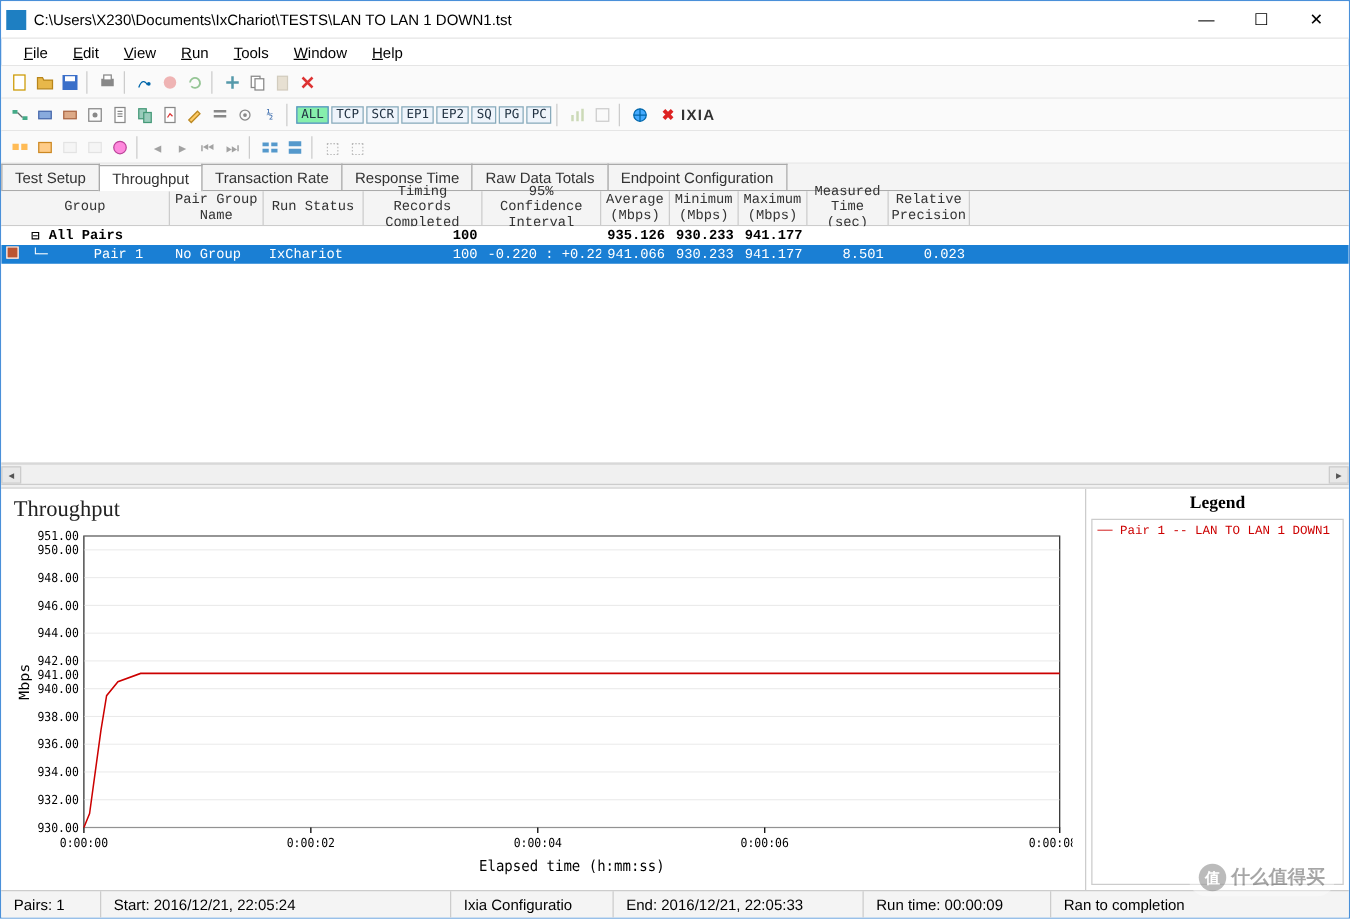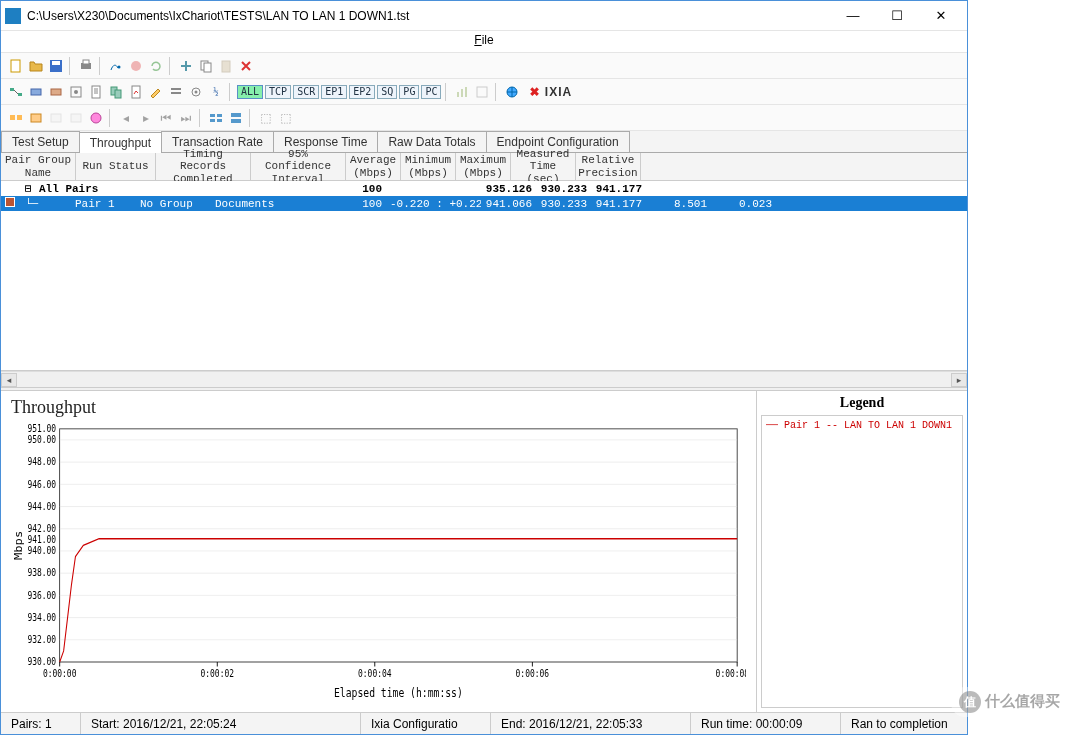--- a/index.html
+++ b/index.html
@@ -1,23 +1,23 @@
 <!DOCTYPE html>
 <html><head>
 <meta charset="utf-8">
 <style>
 * { box-sizing: border-box; margin: 0; padding: 0; }
 body { font-family: "Segoe UI", Tahoma, sans-serif; font-size: 12px; background: #fff; width: 1080px; height: 735px; overflow: hidden; position: relative; }
-.window { width: 968px; height: 735px; border: 1px solid #4a90d9; display: flex; flex-direction: column; background: #fff; }
+.window { width: 1080px; height: 735px; border: 1px solid #4a90d9; display: flex; flex-direction: column; background: #fff; }
 .titlebar { height: 30px; background: #fff; display: flex; align-items: center; padding: 0 4px; border-bottom: 1px solid #e5e5e5; }
 .titlebar-icon { width: 16px; height: 16px; background: #1e7fc2; display: inline-block; margin-right: 6px; }
 .titlebar-text { flex: 1; color: #000; font-size: 12px; }
 .win-controls { display: flex; }
 .win-btn { width: 44px; height: 28px; display: flex; align-items: center; justify-content: center; font-size: 13px; cursor: default; }
-.menubar { height: 22px; display: flex; align-items: center; padding: 0 8px; gap: 0; border-bottom: 1px solid #e5e5e5; flex-direction: column; }
+.menubar { height: 22px; display: flex; align-items: center; padding: 0 8px; gap: 0; border-bottom: 1px solid #e5e5e5; }
 .menu-item { padding: 2px 10px; cursor: default; }
 .menu-item u { text-decoration: underline; }
 .toolbar { height: 26px; display: flex; align-items: center; padding: 2px 6px; gap: 2px; border-bottom: 1px solid #e5e5e5; background: #fafafa; }
 .tbtn { width: 18px; height: 18px; display: inline-flex; align-items: center; justify-content: center; font-size: 12px; }
 .tbtn svg { width: 16px; height: 16px; }
 .tsep { width: 4px; height: 18px; border-left: 1px solid #ccc; margin: 0 2px; }
 .txtbtn { font: 10px/1 monospace; padding: 1px 3px; border: 1px solid #8ab; background: #eef4fb; color: #234; }
 .txtbtn.active { background: #86efac; border-color: #5a8fc7; }
 .tabs { display: flex; border-bottom: 1px solid #aaa; background: #f4f4f4; height: 22px; }
 .tab { padding: 3px 10px 3px 10px; font-size: 12px; border: 1px solid #aaa; border-bottom: none; margin-right: -1px; background: #f4f4f4; color: #333; cursor: default; }
@@ -285,20 +285,21 @@
   <div class="tabs">
     <div class="tab">Test Setup</div>
     <div class="tab active">Throughput</div>
     <div class="tab">Transaction Rate</div>
     <div class="tab">Response Time</div>
     <div class="tab">Raw Data Totals</div>
     <div class="tab">Endpoint Configuration</div>
   </div>
 
   <div class="grid-header" id="grid-header">
+      <div class="col" style="width: 135px;">Group</div>
       <div class="col" style="width: 75px;">Pair Group<br>Name</div>
       <div class="col" style="width: 80px;">Run Status</div>
       <div class="col" style="width: 95px;">Timing Records<br>Completed</div>
       <div class="col" style="width: 95px;">95% Confidence<br>Interval</div>
       <div class="col" style="width: 55px;">Average<br>(Mbps)</div>
       <div class="col" style="width: 55px;">Minimum<br>(Mbps)</div>
       <div class="col" style="width: 55px;">Maximum<br>(Mbps)</div>
       <div class="col" style="width: 65px;">Measured<br>Time (sec)</div>
       <div class="col" style="width: 65px;">Relative<br>Precision</div>
     </div>
@@ -314,21 +315,21 @@
       <span class="cell" style="width:95px"></span>
       <span class="cell" style="width:55px;text-align:right">935.126</span>
       <span class="cell" style="width:55px;text-align:right">930.233</span>
       <span class="cell" style="width:55px;text-align:right">941.177</span>
     </div>
     <div class="row selected">
       <span class="cell" style="width:20px"><span style="display:inline-block;width:10px;height:10px;background:#b53;border:1px solid #fff"></span></span>
       <span class="cell" style="width:50px">└─</span>
       <span class="cell" style="width:65px">Pair 1</span>
       <span class="cell" style="width:75px">No Group</span>
-      <span class="cell" style="width:80px">Documents</span>
+      <span class="cell" style="width:80px">IxChariot</span>
       <span class="cell" style="width:95px;text-align:right">100</span>
       <span class="cell" style="width:95px;text-align:center">-0.220 : +0.220</span>
       <span class="cell" style="width:55px;text-align:right">941.066</span>
       <span class="cell" style="width:55px;text-align:right">930.233</span>
       <span class="cell" style="width:55px;text-align:right">941.177</span>
       <span class="cell" style="width:65px;text-align:right">8.501</span>
       <span class="cell" style="width:65px;text-align:right">0.023</span>
     </div>
   </div>
   <div class="grid-scroll">

